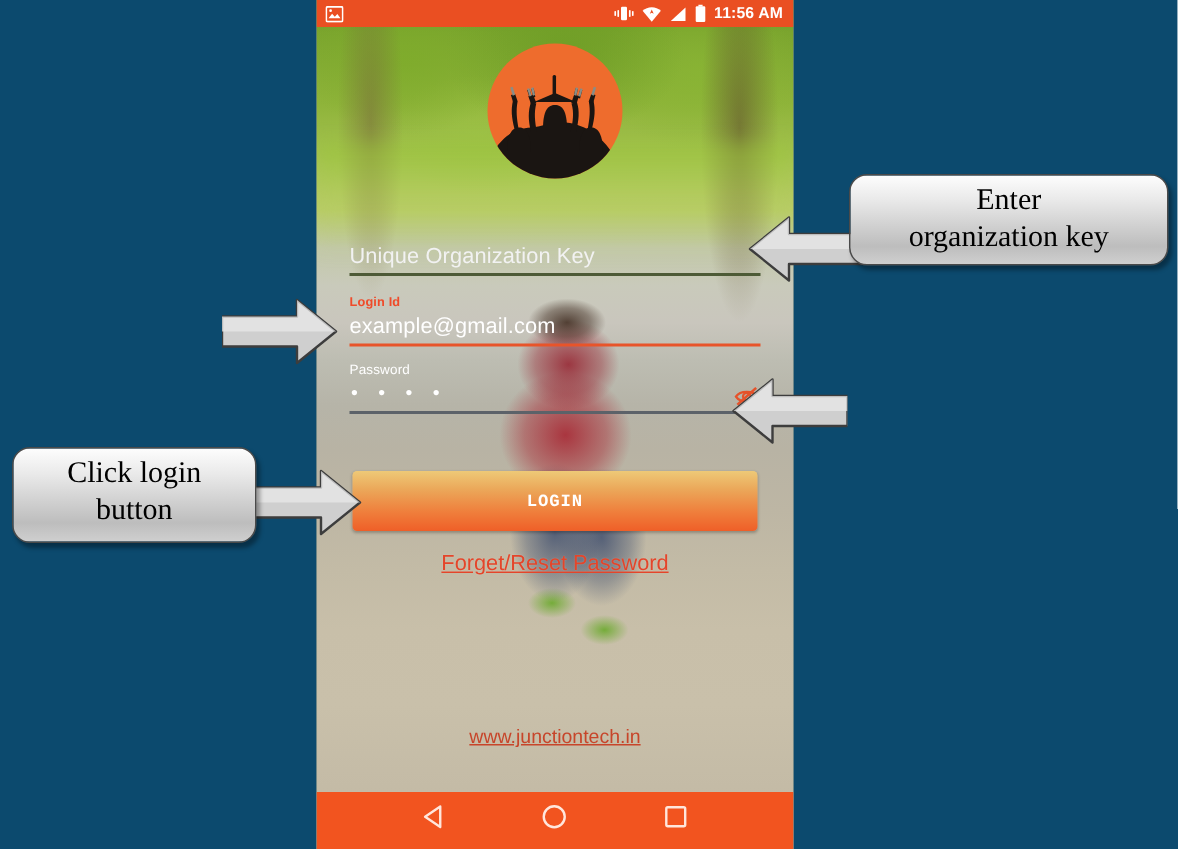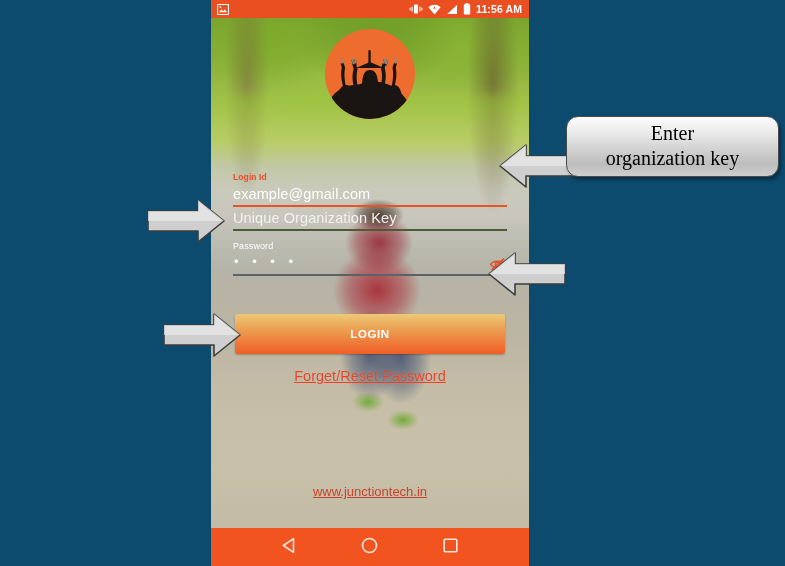--- a/index.html
+++ b/index.html
@@ -125,21 +125,21 @@
     position: absolute; right: 0px; bottom: 4px;
     width: 18px; height: 16px; display: block;
   }
 
   
   .login-btn {
     position: absolute; left: 24px; right: 24px; top: 314px; height: 40px;
     border: none; border-radius: 3px;
     background: linear-gradient(180deg, #eec977 0%, #eba85a 30%, #ef7f3c 68%, #ef5f28 100%);
     color: #ffffff; font-size: 11.5px; font-weight: bold;
-    letter-spacing: .6px; font-family: Liberation Sans, sans-serif;
+    letter-spacing: .6px; font-family: Liberation Mono, monospace;
     cursor: pointer; z-index: 5;
     box-shadow: 0 1px 2px rgba(0,0,0,.25);
   }
 
   .forget-link {
     position: absolute; left: 0; right: 0; top: 368px; z-index: 5;
     text-align: center; color: #e4452a; font-size: 14.5px;
     font-family: "Liberation Sans", sans-serif;
     text-shadow: 0 0 1px rgba(255,255,255,.25);
   }
@@ -272,29 +272,29 @@
           <path d="M63.0 30.8 L61.4 36.0 L62.9 36.5 L64.4 31.3 Z"></path>
           <path d="M59.8 30.2 L58.7 35.4 L60.2 35.8 L61.4 30.6 Z"></path>
           <path d="M16.2 30.4 L17.8 35.8 L19.4 35.2 L17.8 29.8 Z"></path>
           <path d="M73.4 30.4 L71.8 35.8 L70.2 35.2 L71.8 29.8 Z"></path>
         </g>
       </svg>
     </div>
 
     <div class="form">
 
+      <div class="field">
+        <div class="field-value field-placeholder">Unique Organization Key</div>
+        <div class="rule rule-dark"></div>
+      </div>
+
       <div class="field" style="margin-top:11px;">
         <div class="field-label label-login">Login Id</div>
         <div class="field-value">example@gmail.com</div>
         <div class="rule rule-orange"></div>
-      </div>
-
-      <div class="field">
-        <div class="field-value field-placeholder">Unique Organization Key</div>
-        <div class="rule rule-dark"></div>
       </div>
 
       <div class="field" style="margin-top:9px;">
         <div class="field-label label-pass">Password</div>
         <div class="pass-dots">• • • •</div>
         <span class="eye-btn">
           <svg width="18" height="16" viewBox="0 0 18 16">
             <path d="M1.6 8.4 C 4.4 4.2, 13.2 4.2, 16.1 8.4 C 13.2 12.6, 4.4 12.6, 1.6 8.4 Z" fill="none" stroke="#E5522A" stroke-width="1.5"></path>
             <circle cx="8.85" cy="8.4" r="2.5" fill="none" stroke="#E5522A" stroke-width="1.5"></circle>
             <line x1="2.6" y1="13.8" x2="15.1" y2="2.6" stroke="#E5522A" stroke-width="1.7"></line>
@@ -347,20 +347,25 @@
     <path d="M78 13 L28 13 L28 2 L2 23 L28 44 L28 33 L78 33 Z" fill="#cfcfcf" stroke="#3d3d3d" stroke-width="1.6" stroke-linejoin="round"></path>
     <path d="M78 13 L28 13 L28 2 L2 23 L28 23 L78 23 Z" fill="#e8e8e8" opacity=".75"></path>
   </svg>
 
   <svg class="arrow" id="arrow-pass" width="78" height="46" viewBox="0 0 78 46">
     <path d="M78 13 L28 13 L28 2 L2 23 L28 44 L28 33 L78 33 Z" fill="#cfcfcf" stroke="#3d3d3d" stroke-width="1.6" stroke-linejoin="round"></path>
     <path d="M78 13 L28 13 L28 2 L2 23 L28 23 L78 23 Z" fill="#e8e8e8" opacity=".75"></path>
   </svg>
 
 
+  <div class="callout" id="callout-login">
+    <span>
+      <span>Click login</span><br><span>button</span>
+    </span>
+  </div>
 
   <div class="callout" id="callout-org">
     <span>
       <span>Enter</span><br><span>organization key</span>
     </span>
   </div>
 
 
 </div>
 

